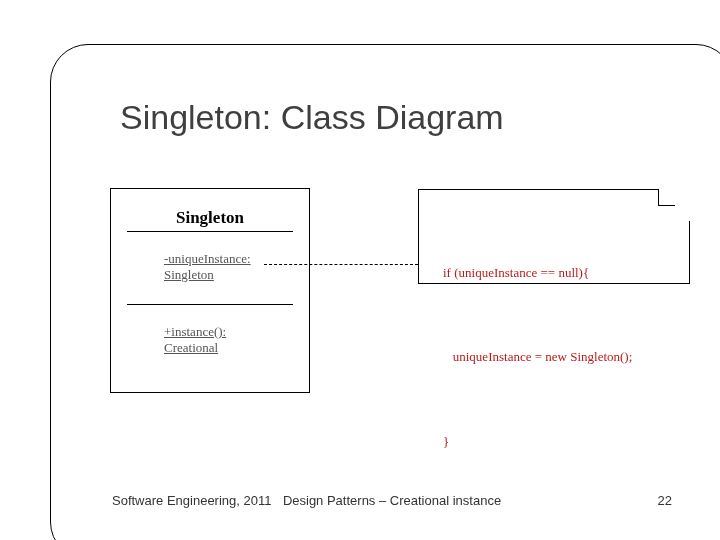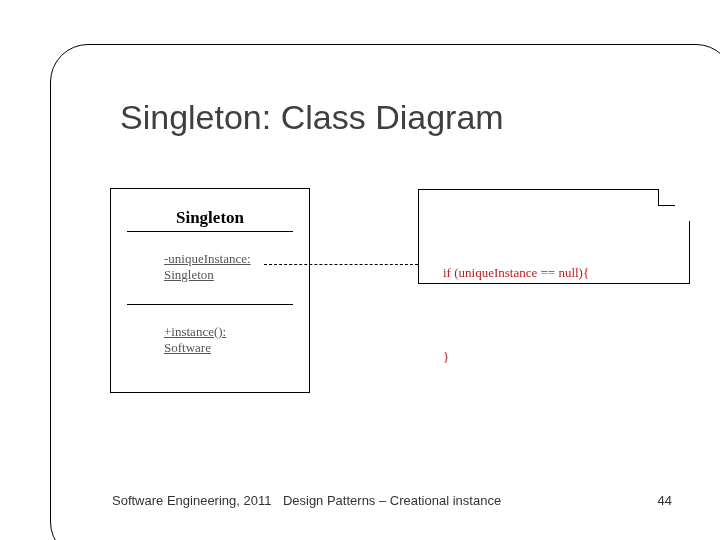--- a/index.html
+++ b/index.html
@@ -119,30 +119,31 @@
   <div class="frame"></div>
 
   <div class="title">Singleton: Class Diagram</div>
 
   <div class="class-box">
     <div class="class-name">Singleton</div>
     <div class="compartment attrs">
       <div class="underline">-uniqueInstance: Singleton</div>
     </div>
     <div class="compartment">
-      <div class="underline">+instance(): Software</div>
+      <div class="underline">+instance(): Creational</div>
     </div>
   </div>
 
   <div class="dash-line"></div>
 
   <div class="note-box">
     <div class="fold"></div>
     <div>if (uniqueInstance == null){</div>
+    <div>   uniqueInstance = new Singleton();</div>
     <div>}</div>
   </div>
 
   <div class="footer">
     <span class="footer-left">Software Engineering, 2011</span>
     <span class="footer-center">Design Patterns – Creational instance</span>
-    <span class="footer-right">44</span>
+    <span class="footer-right">22</span>
   </div>
 </div>
 
 </body></html>

